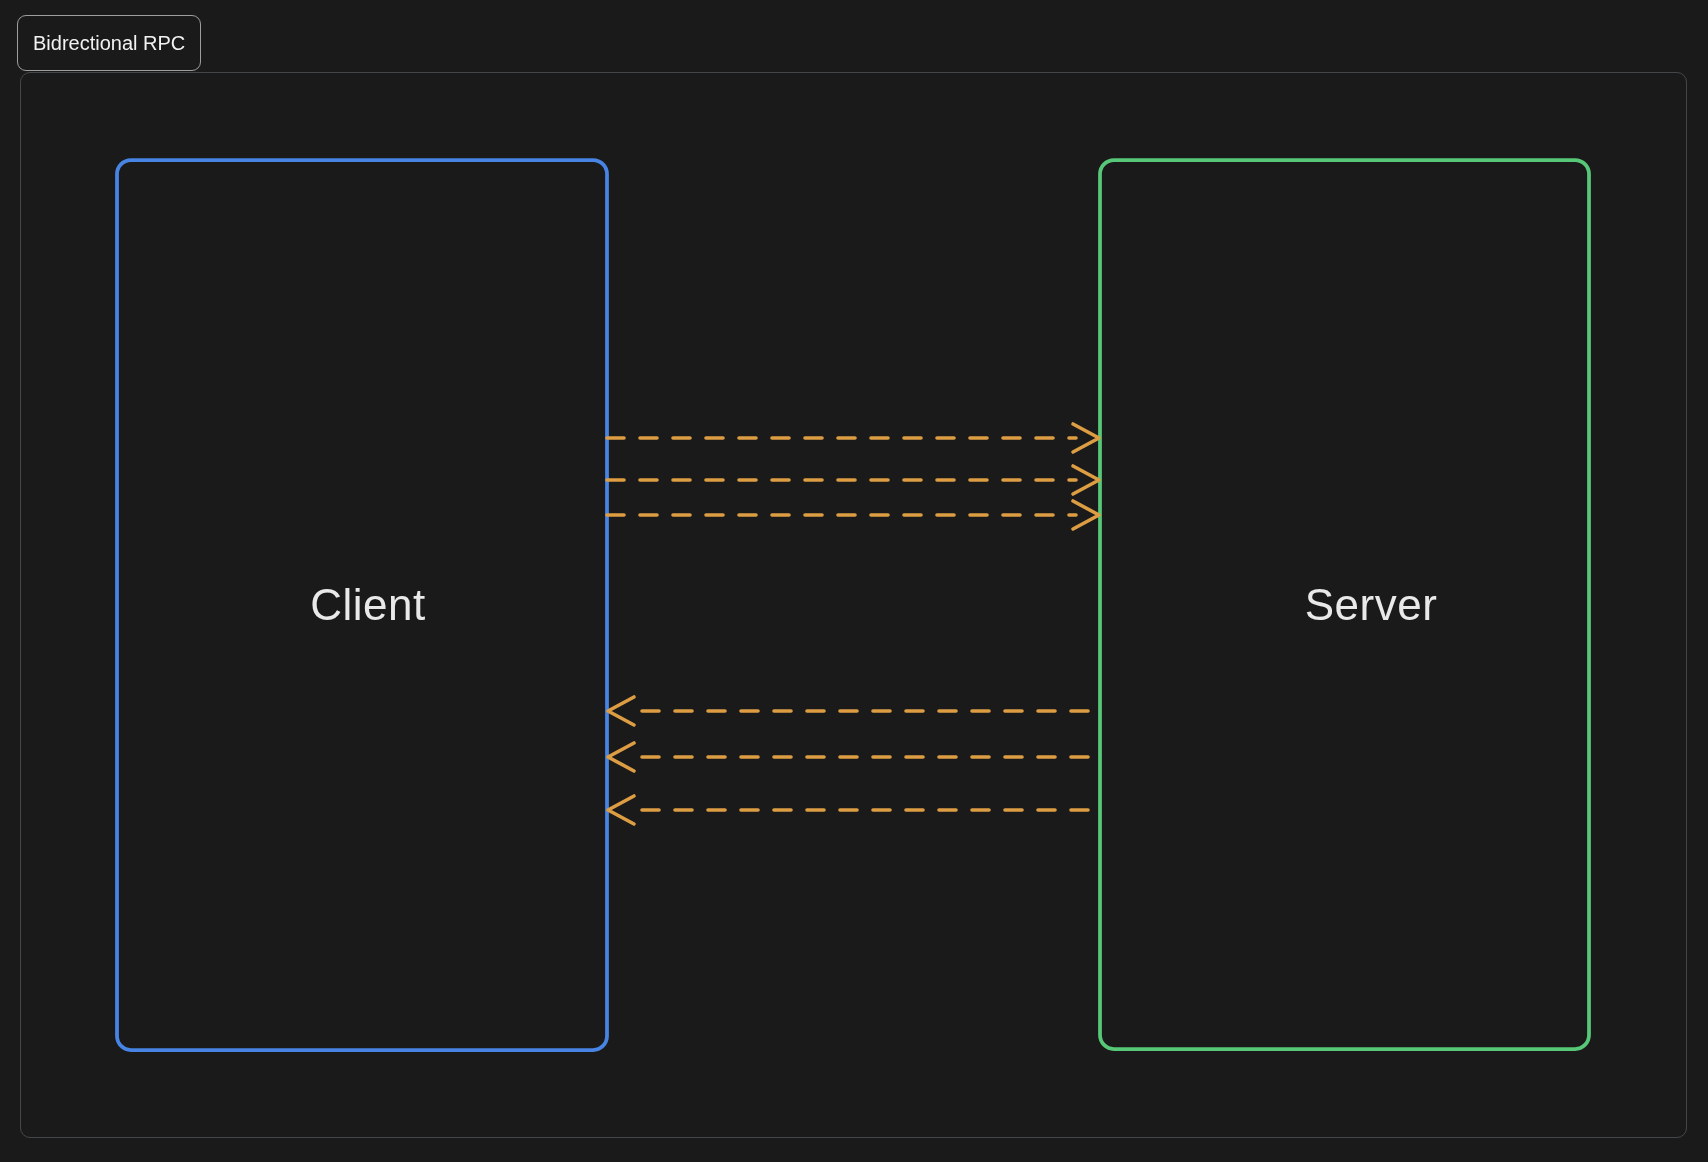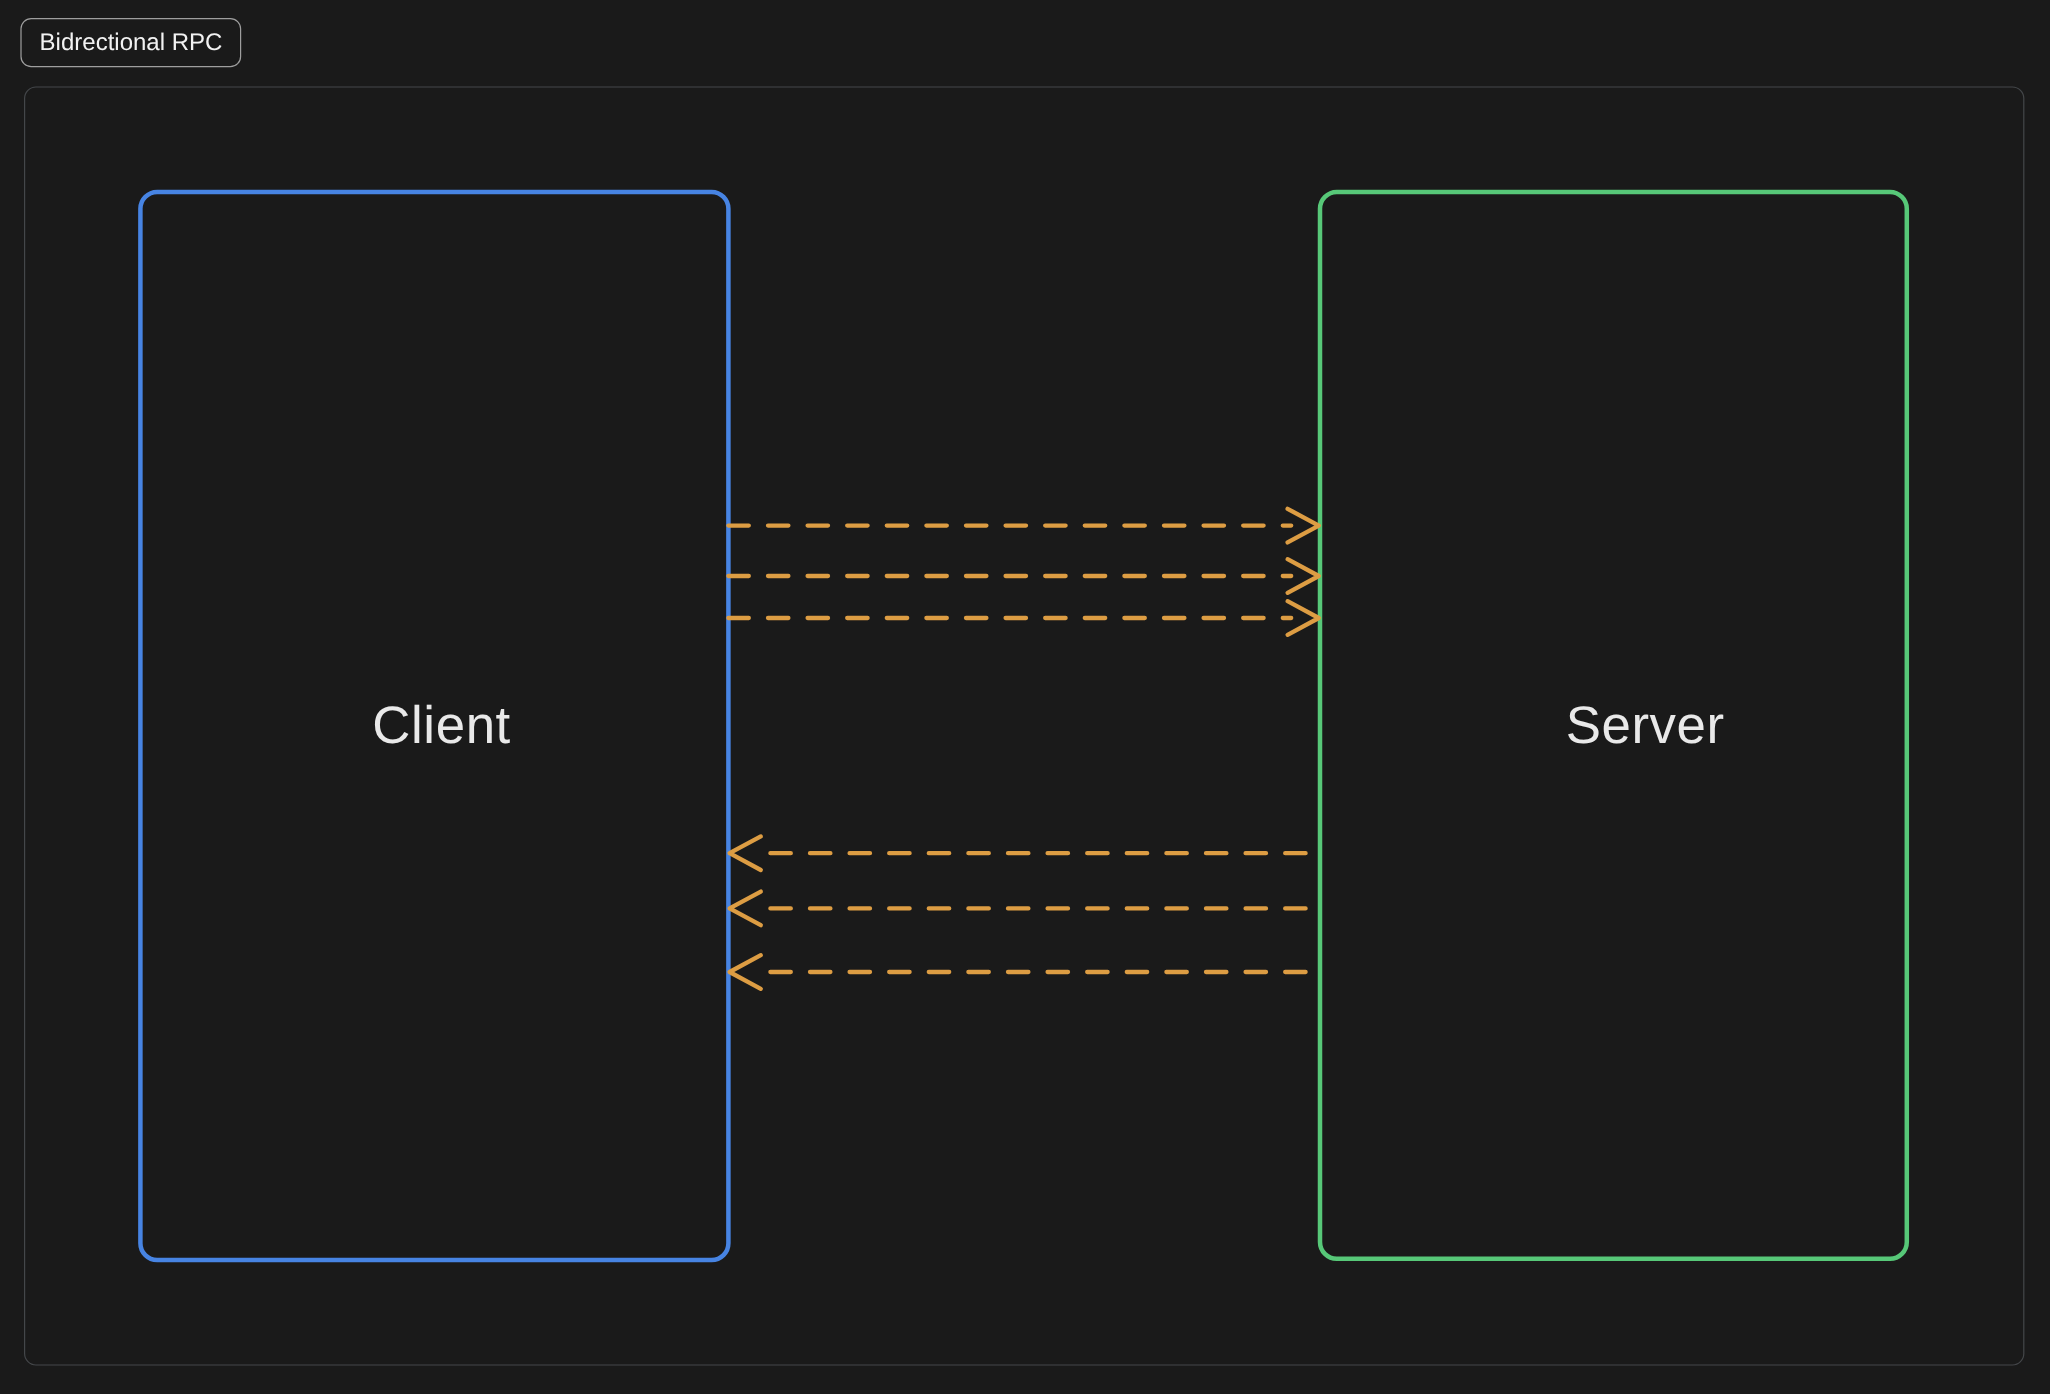--- a/index.html
+++ b/index.html
@@ -16,21 +16,21 @@
   html,body{width:1708px;height:1162px;}
   body{
     background:var(--page-bg);
     font-family:"Liberation Sans", sans-serif;
     position:relative;
     overflow:hidden;
   }
   .badge{
     position:absolute;
     left:17px; top:15px;
-    height:41px;
+    height:56px;
     display:inline-flex;
     align-items:center;
     padding:0 15px;
     border:1.5px solid var(--badge-border);
     border-radius:9px;
     background:transparent;
     color:var(--badge-text);
     font-size:20px;
     line-height:1;
     white-space:nowrap;

